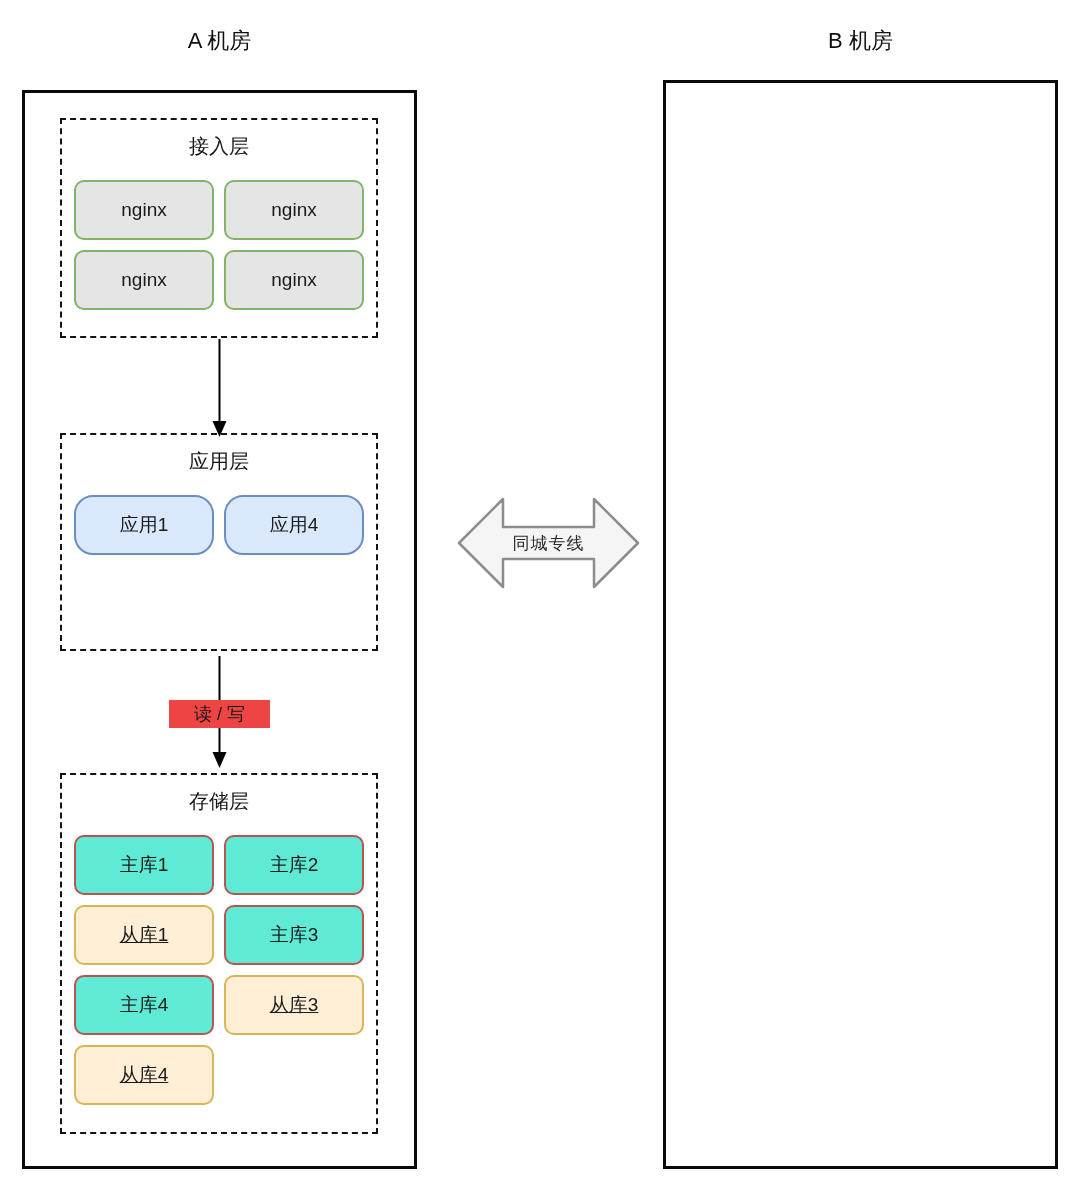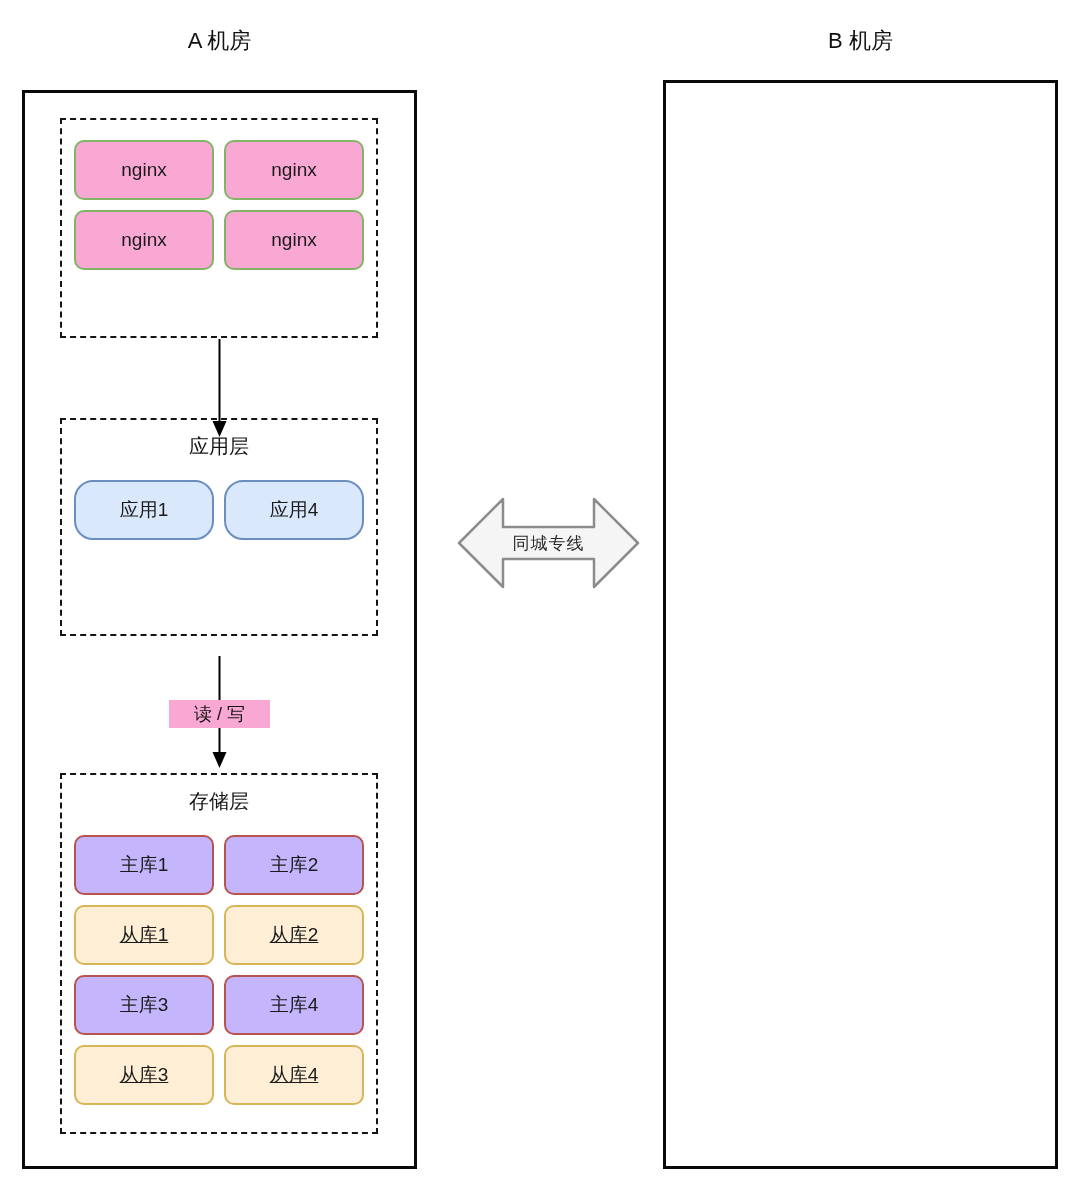--- a/index.html
+++ b/index.html
@@ -34,21 +34,21 @@
   #dc-a { left: 22px;  top: 90px; width: 395px; height: 1079px; }
   #dc-b { left: 663px; top: 80px; width: 395px; height: 1089px; }
 
   .layer {
     position: absolute;
     box-sizing: border-box;
     border: 2px dashed #141414;
     background: #ffffff;
   }
   #layer-access  { left: 60px; top: 118px; width: 318px; height: 220px; }
-  #layer-app     { left: 60px; top: 418px; width: 318px; height: 218px; }
+  #layer-app     { left: 60px; top: 433px; width: 318px; height: 218px; }
   #layer-storage { left: 60px; top: 773px; width: 318px; height: 361px; }
 
   .layer-title {
     margin-top: 13px;
     text-align: center;
     font-size: 20px;
     color: #141414;
   }
   .node-grid {
     display: grid;
@@ -62,34 +62,34 @@
     width: 140px;
     height: 60px;
     border: 2px solid;
     border-radius: 10px;
     display: flex;
     align-items: center;
     justify-content: center;
     font-size: 19px;
     color: #1a1a1a;
   }
-  .node.green  { background: #f9a8d4; border-color: #82b366; }
+  .node.green  { background: #e5e5e5; border-color: #82b366; }
   .node.blue   { background: #dae8fc; border-color: #6c8ebf; border-radius: 19px; }
-  .node.red    { background: #c4b5fd; border-color: #b85450; }
+  .node.red    { background: #5eead4; border-color: #b85450; }
   .node.yellow { background: #fdeed5; border-color: #d6b656; text-decoration: underline; }
 
   #arrow-svg {
     position: absolute;
     left: 0; top: 0;
     width: 1080px; height: 1191px;
     pointer-events: none;
   }
   .flow-label {
     position: absolute;
-    background: #f9a8d4;
+    background: #ef4444;
     text-align: center;
     font-size: 18px;
     color: #141414;
   }
   #rw-label { left: 169px; top: 700px; width: 101px; padding: 2px 0; }
   #interlink-label {
     left: 488px; top: 532px; width: 121px;
     background: transparent;
     font-size: 17px;
     letter-spacing: 1px;
@@ -101,20 +101,21 @@
 
 <div class="canvas">
 
   <div class="dc-title" id="title-b">B 机房</div>
   <div class="dc-title" id="title-a">A 机房</div>
 
   <div class="dc-box" id="dc-a"></div>
   <div class="dc-box" id="dc-b"></div>
 
   <div class="layer" id="layer-access">
+    <div class="layer-title">接入层</div>
     <div class="node-grid">
       <div class="node green">nginx</div>
       <div class="node green">nginx</div>
       <div class="node green">nginx</div>
       <div class="node green">nginx</div>
     </div>
   </div>
 
   <div class="layer" id="layer-app">
     <div class="layer-title">应用层</div>
@@ -123,21 +124,20 @@
       <div class="node blue">应用4</div>
     </div>
   </div>
 
   <div class="layer" id="layer-storage">
     <div class="layer-title">存储层</div>
     <div class="node-grid">
       <div class="node red">主库1</div>
       <div class="node red">主库2</div>
       <div class="node yellow">从库1</div>
-      <div class="node yellow">从库2</div>
       <div class="node red">主库3</div>
       <div class="node red">主库4</div>
       <div class="node yellow">从库3</div>
       <div class="node yellow">从库4</div>
     </div>
   </div>
 
   <svg id="arrow-svg" viewBox="0 0 1080 1191" xmlns="http://www.w3.org/2000/svg">
 
     <g>

